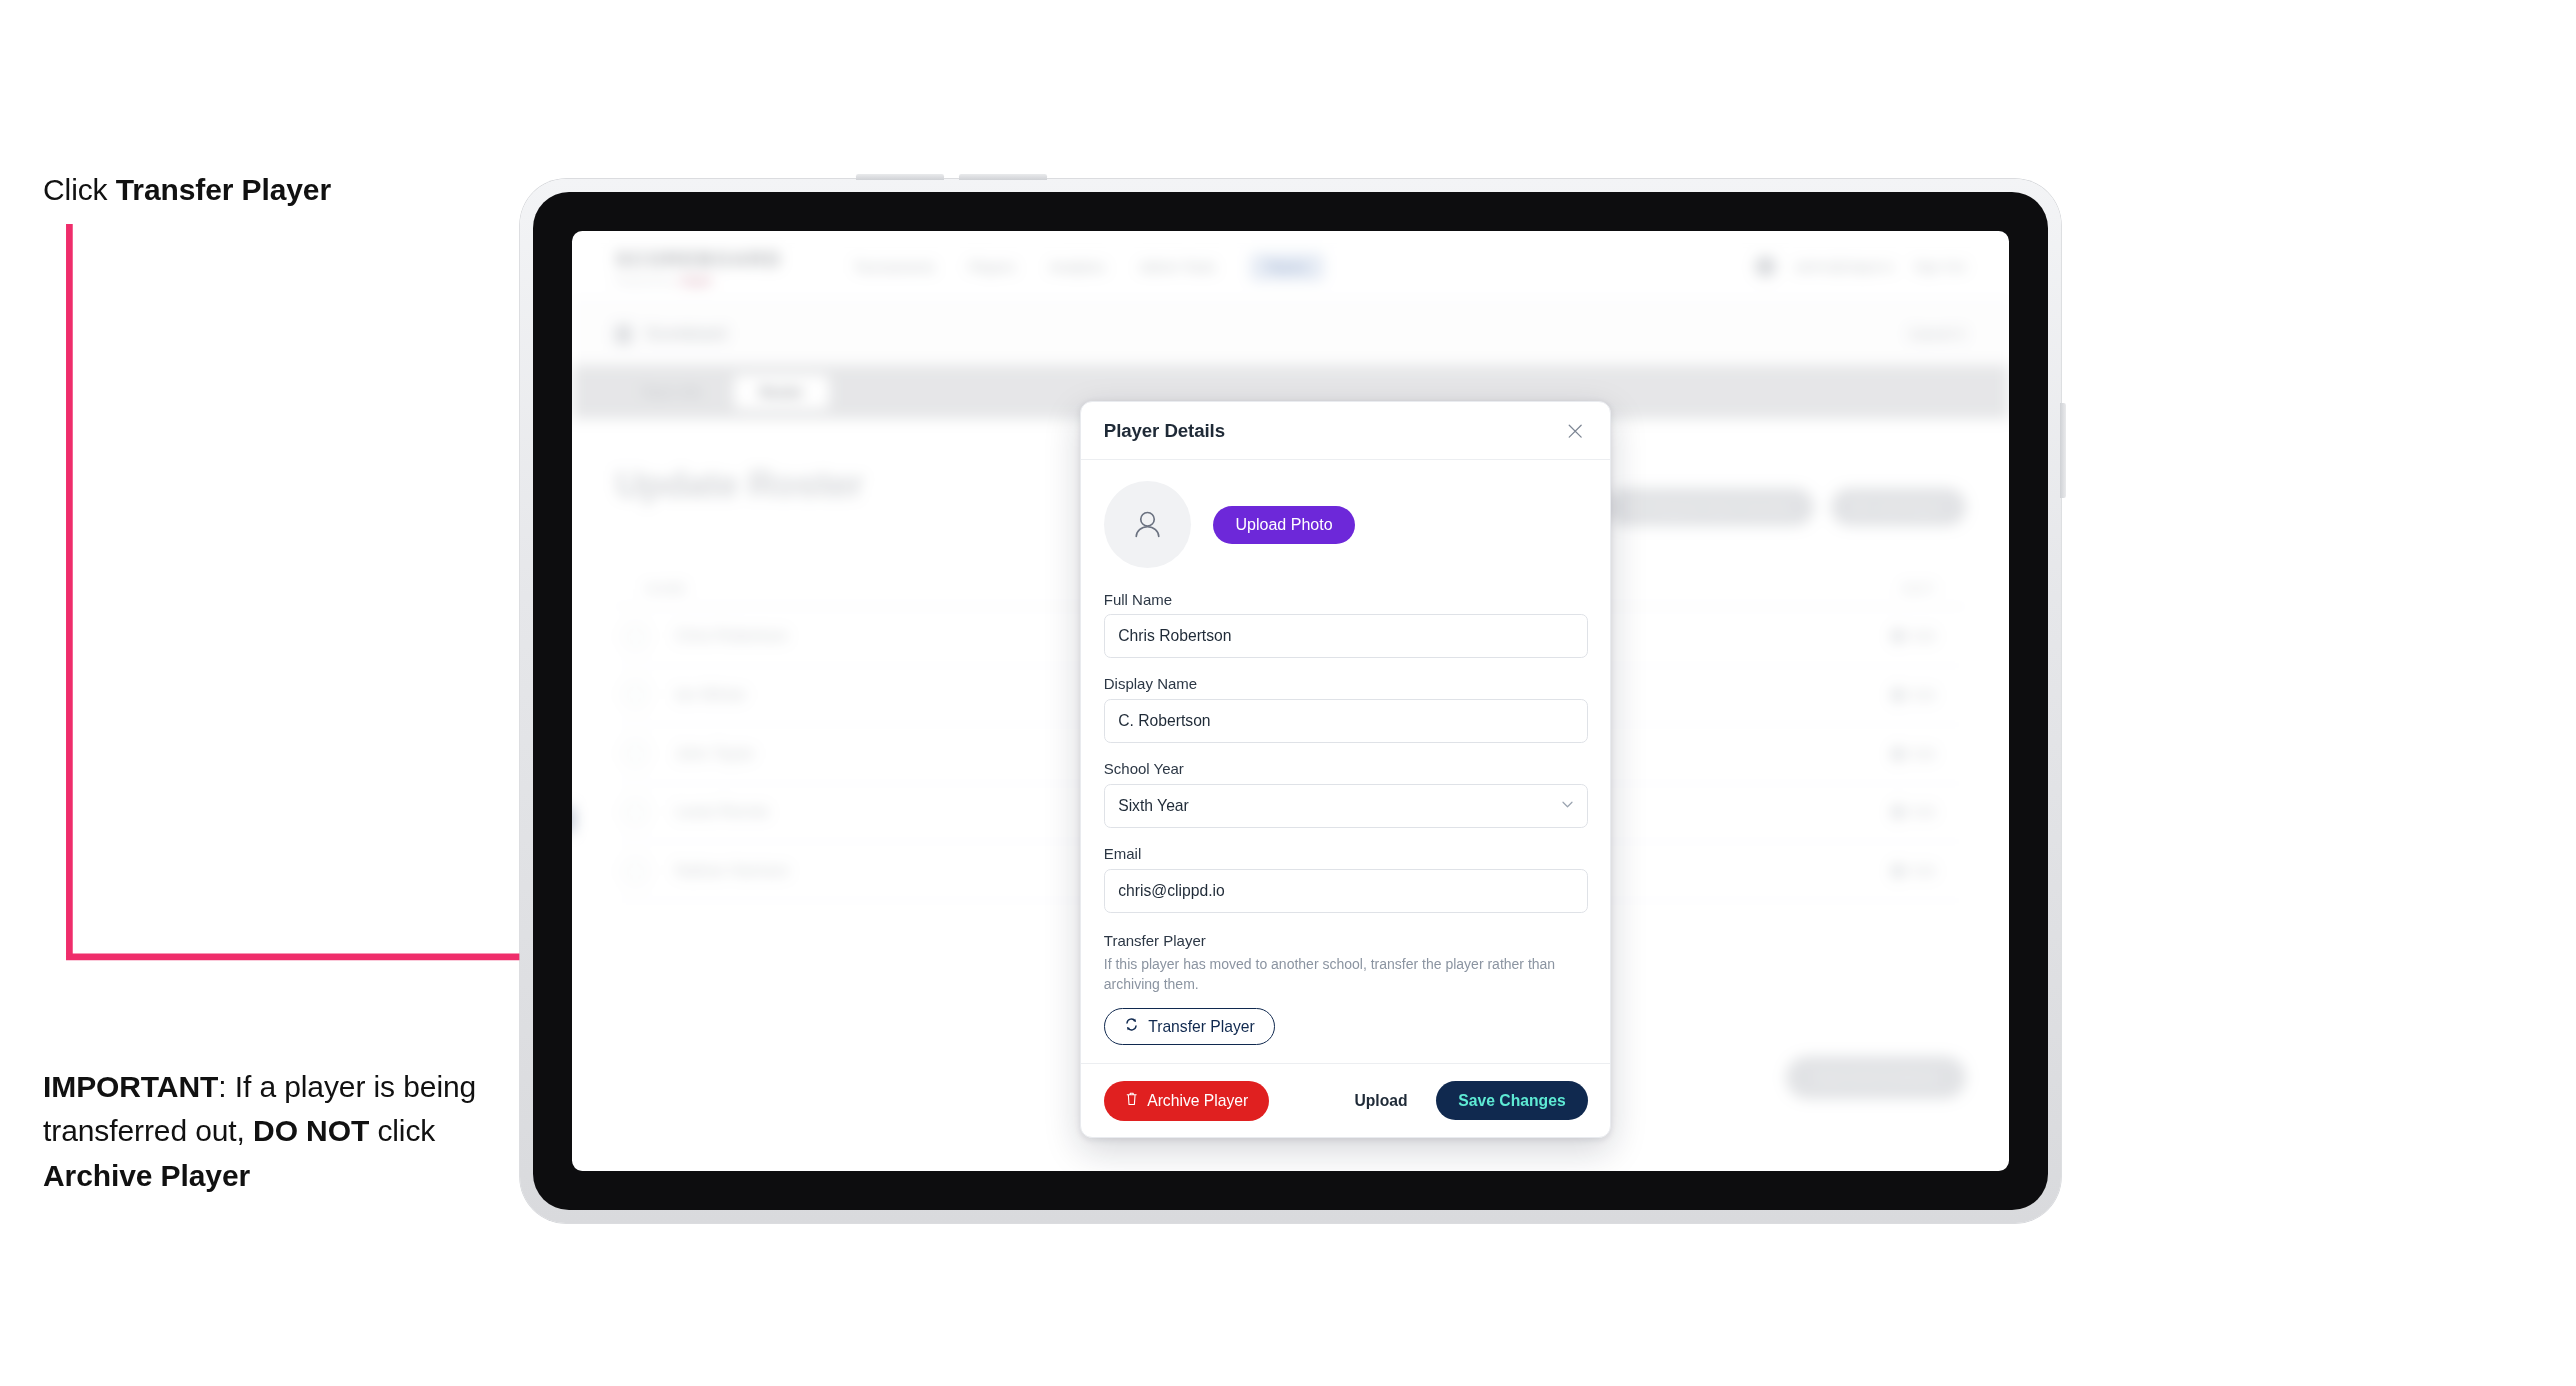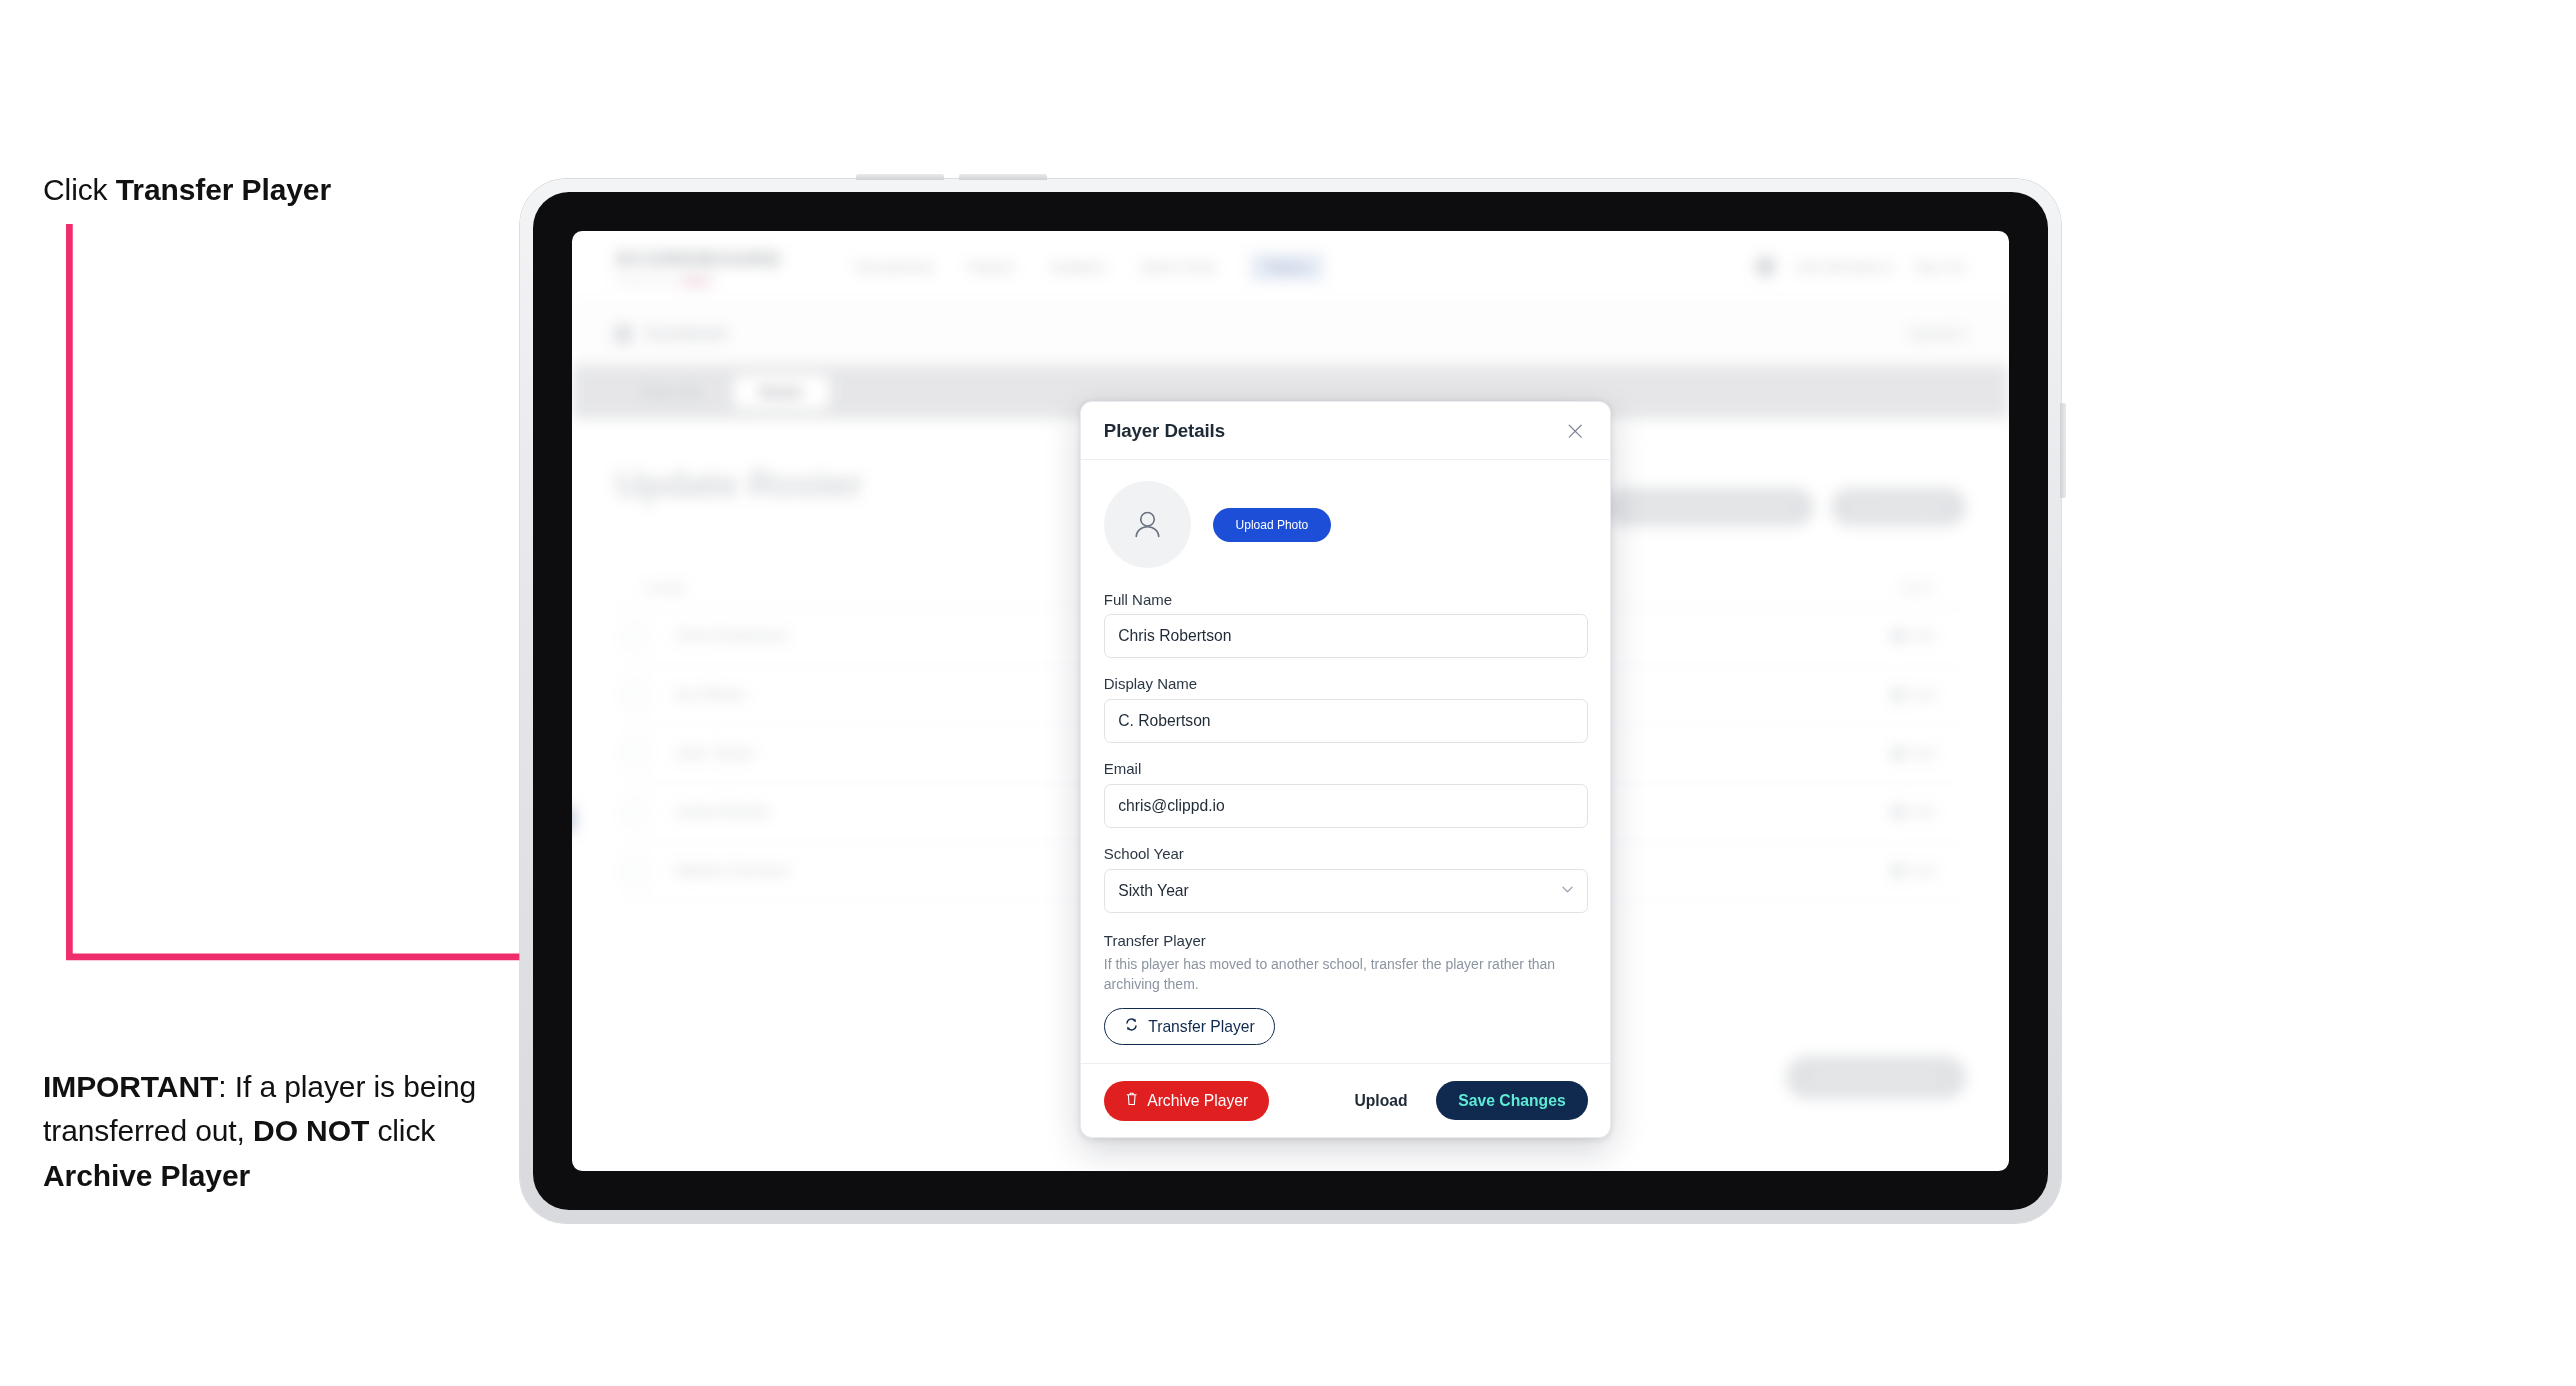--- a/index.html
+++ b/index.html
@@ -193,23 +193,23 @@
   .modal-close svg { display:block; }
 
   .modal-body { padding: 21px 22.4px 18px 22.4px; }
 
   .photo-row { display: flex; align-items: center; gap: 22.4px; margin-bottom: 22.4px; }
   .avatar-circle {
     width: 87px; height: 87px; border-radius: 50%;
     background: #f1f2f4; display:flex; align-items:center; justify-content:center;
   }
   .btn-upload {
-    background: #1d4ed8;
+    background: #6d28d9;
     color: #ffffff;
-    font-size: 12px;
+    font-size: 16px;
     padding: 10.4px 22.4px;
     border-radius: 745px;
     border: none;
     cursor: pointer;
     font-family: inherit;
   }
 
   .field { margin-bottom: 17px; }
   .field-label { font-size: 15px; color: #2c3745; margin-bottom: 6.7px; display:block; }
   .field-input {
@@ -417,34 +417,34 @@
               <label class="field-label">Full Name</label>
               <input class="field-input" value="Chris Robertson" style="">
             </div>
 
             <div class="field">
               <label class="field-label">Display Name</label>
               <input class="field-input" value="C. Robertson" style="">
             </div>
 
             <div class="field">
-              <label class="field-label">Email</label>
-              <input class="field-input" value="chris@clippd.io" style="">
-            </div>
-
-            <div class="field">
               <label class="field-label">School Year</label>
               <div class="select-wrap">
                 <input class="field-input" readonly="" value="Sixth Year" style="">
                 <span class="chev">
                   <svg width="15" height="15" viewBox="0 0 20 20">
                       <path d="M4 7 L10 13 L16 7" fill="none" stroke="#9aa3b0" stroke-width="1.6" stroke-linecap="round" stroke-linejoin="round"></path>
                     </svg>
                 </span>
               </div>
+            </div>
+
+            <div class="field">
+              <label class="field-label">Email</label>
+              <input class="field-input" value="chris@clippd.io" style="">
             </div>
 
             <div class="transfer-block">
               <div class="transfer-title">Transfer Player</div>
               <div class="transfer-desc">If this player has moved to another school, transfer the player rather than archiving them.</div>
               <button class="btn-transfer">
                 <span>
                   <svg width="15" height="15" viewBox="0 0 20 20">
                     <path d="M4 8 A6 6 0 0 1 15 5.5" fill="none" stroke="#10294f" stroke-width="1.9" stroke-linecap="round"></path>
                     <path d="M16 12 A6 6 0 0 1 5 14.5" fill="none" stroke="#10294f" stroke-width="1.9" stroke-linecap="round"></path>

